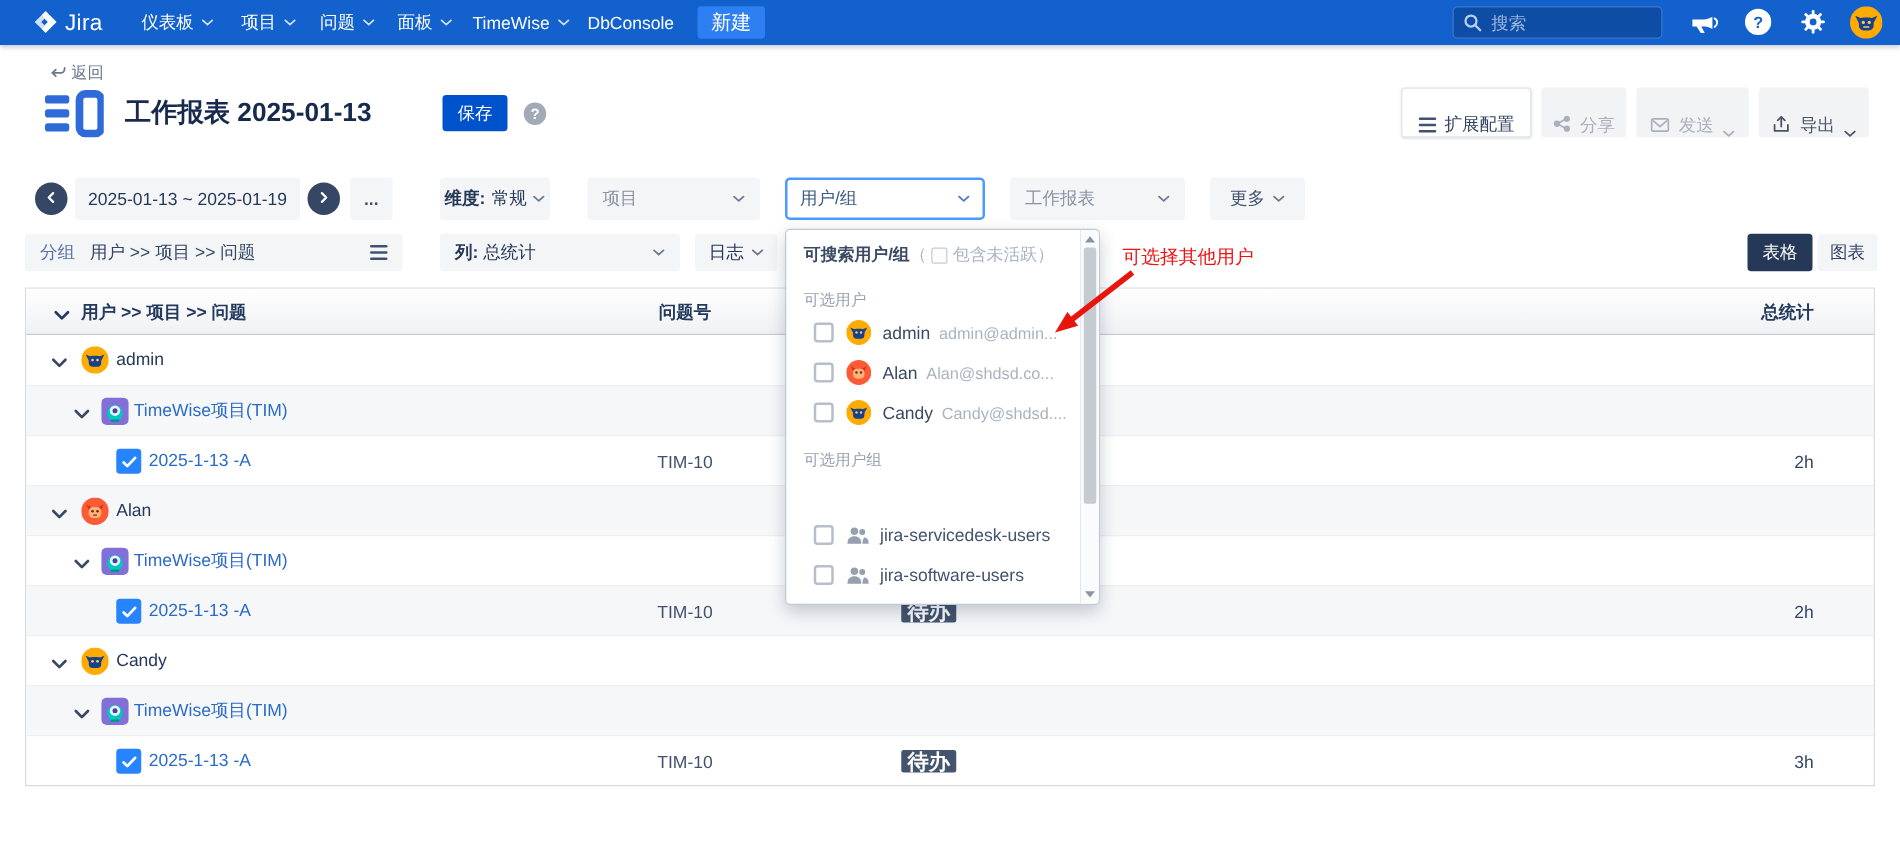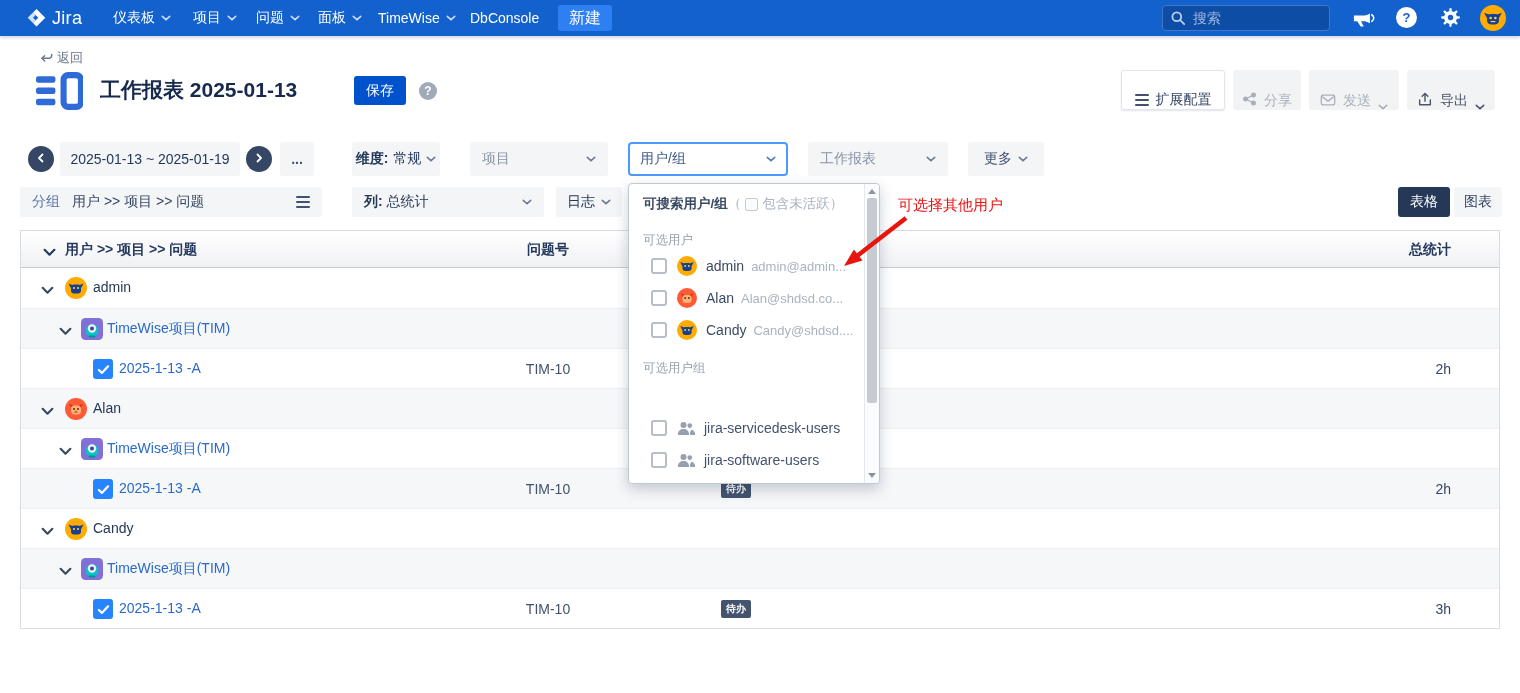--- a/index.html
+++ b/index.html
@@ -70,21 +70,21 @@
   .tree-chev{position:absolute;top:14px;cursor:pointer}
   .thead .tree-chev{top:13px}
   .avatar20{position:absolute;top:9px}
   .rname{position:absolute;top:11px;color:#253858}
   .plink{position:absolute;top:11px;color:#2A6AC8;cursor:pointer}
   .cbox{position:absolute;left:72px;top:10px;width:20px;height:20px;background:#2684FF;border-radius:3px;
         display:flex;align-items:center;justify-content:center;cursor:pointer}
   .ikey{position:absolute;left:467px;top:12px;width:120px;text-align:center;color:#42526E}
   .col-issue{position:absolute;left:467px;top:10px;width:120px;text-align:center}
   .badge{position:absolute;left:700px;top:11px;height:18px;padding:0 5px;background:#44546E;border-radius:2px;
-         color:#fff;font-size:10px;font-weight:bold;display:flex;align-items:center}
+         color:#fff;font-size:17px;font-weight:bold;display:flex;align-items:center}
   .total{position:absolute;right:48px;top:12px;width:80px;text-align:right;color:#344563}
   .col-total{position:absolute;right:48px;top:10px;width:90px;text-align:right}
   .foot-label{position:absolute;left:226px;top:11px;font-size:15px;color:#253858}
 
   
   .dd{position:absolute;left:628px;top:183px;width:252px;height:301px;background:#fff;border:1px solid #C2C8D1;
       border-radius:4px;box-shadow:0 5px 14px rgba(9,30,66,.22);z-index:40}
   .dd-head{position:absolute;left:14px;top:11px;display:flex;align-items:center;font-size:13.5px;color:#A9B3C2;white-space:nowrap}
   .dd-head .bold{font-weight:bold;color:#3A4A63}
   .mini-cb{width:13px;height:13px;border:1px solid #C5CBD4;border-radius:2px;background:#FBFCFD;margin:0 4px;cursor:pointer}

